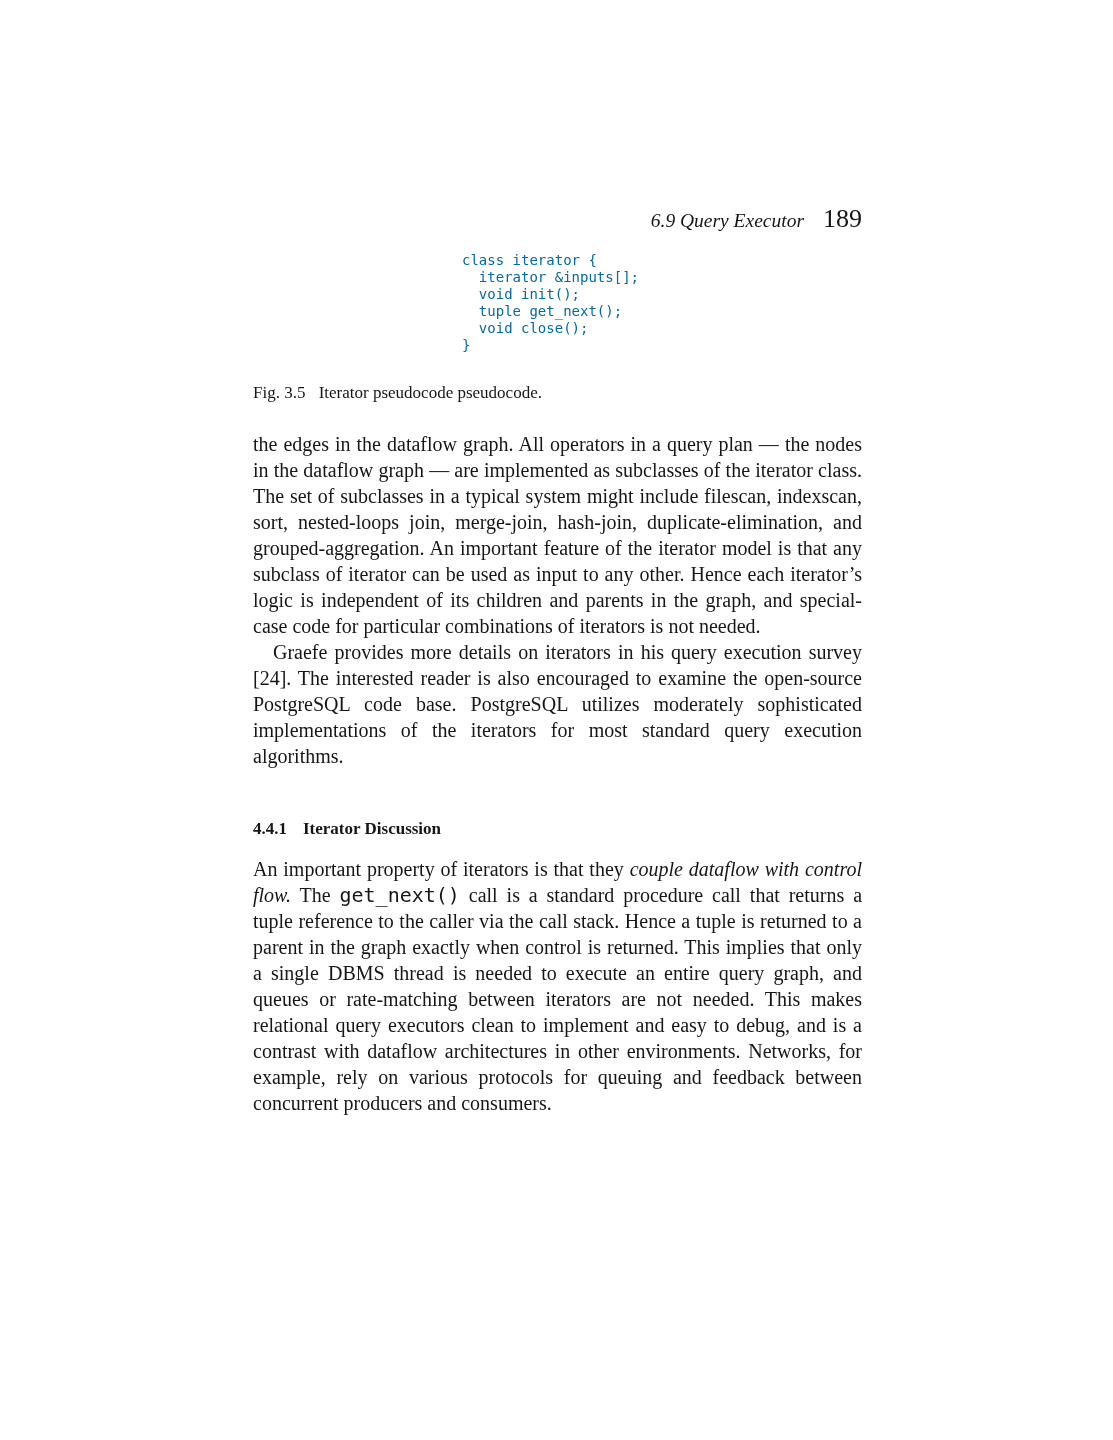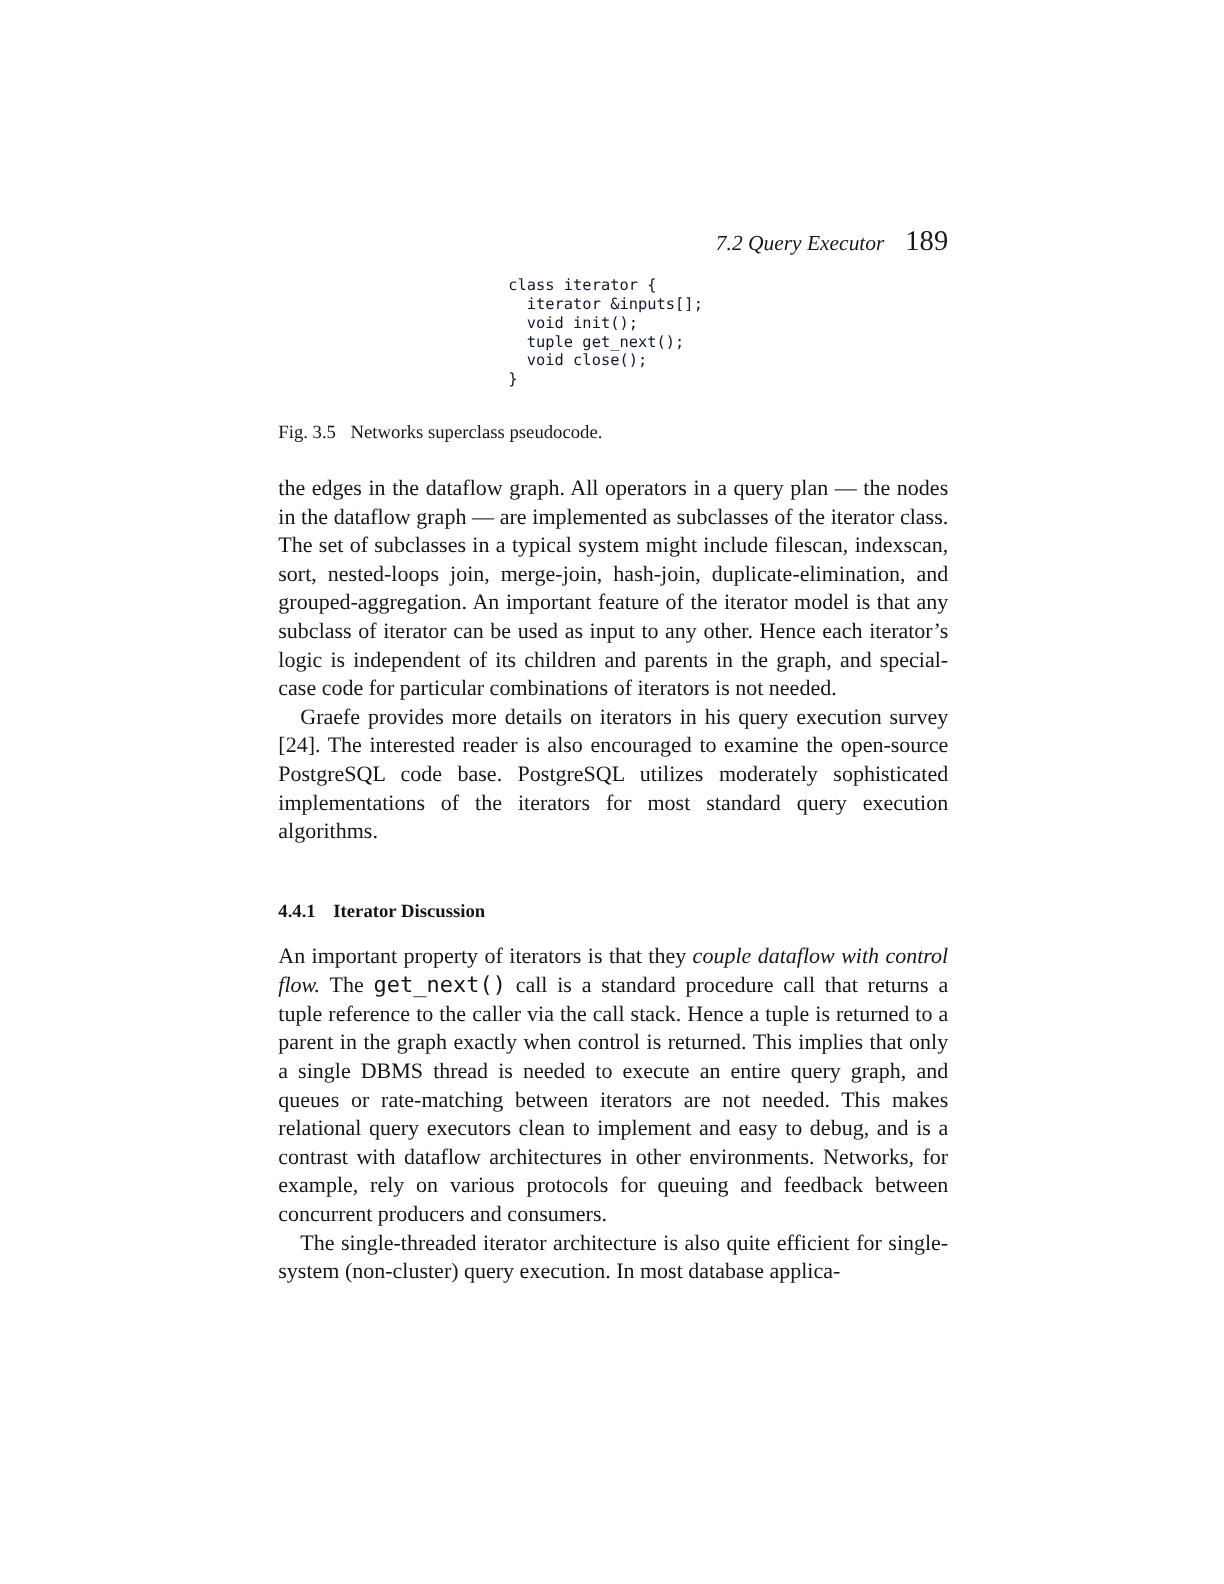--- a/index.html
+++ b/index.html
@@ -35,21 +35,21 @@
     font-size: 26px;
   }
   .code {
     position: absolute;
     left: 462px;
     top: 252px;
     margin: 0;
     font-family: "DejaVu Sans Mono", "Liberation Mono", monospace;
     font-size: 14px;
     line-height: 17px;
-    color: #0f172a;
+    color: #0369a1;
     white-space: pre;
   }
   .caption {
     position: absolute;
     left: 253px;
     top: 382px;
     font-size: 17px;
     line-height: 22px;
     white-space: nowrap;
   }
@@ -80,43 +80,42 @@
     font-size: 20px;
     font-weight: normal;
   }
 </style>
 </head>
 <body>
 
 <div class="page">
 
   <div class="running-header">
-    <span class="hdr-section">7.2 Query Executor</span>
+    <span class="hdr-section">6.9 Query Executor</span>
     <span class="hdr-page">189</span>
   </div>
 
   <pre class="code">class iterator {
   iterator &amp;inputs[];
   void init();
   tuple get_next();
   void close();
 }</pre>
 
   <div class="caption">
     <span class="cap-label">Fig. 3.5</span>
-    <span class="cap-text">Networks superclass pseudocode.</span>
+    <span class="cap-text">Iterator pseudocode pseudocode.</span>
   </div>
 
   <article class="body-col">
 
     <p class="para">the edges in the dataflow graph. All operators in a query plan — the nodes in the dataflow graph — are implemented as subclasses of the iterator class. The set of subclasses in a typical system might include filescan, indexscan, sort, nested-loops join, merge-join, hash-join, duplicate-elimination, and grouped-aggregation. An important feature of the iterator model is that any subclass of iterator can be used as input to any other. Hence each iterator’s logic is independent of its children and parents in the graph, and special-case code for particular combinations of iterators is not needed.</p>
 
     <p class="para indent">Graefe provides more details on iterators in his query execution survey [24]. The interested reader is also encouraged to examine the open-source PostgreSQL code base. PostgreSQL utilizes moderately sophisticated implementations of the iterators for most standard query execution algorithms.</p>
 
     <h2 class="subsection"><span class="h-num">4.4.1</span><span class="h-title">Iterator Discussion</span></h2>
 
     <p class="para"><span>An important property of iterators is that they </span><em>couple dataflow with control flow.</em><span> The </span><span class="mono">get_next()</span><span> call is a standard procedure call that returns a tuple reference to the caller via the call stack. Hence a tuple is returned to a parent in the graph exactly when control is returned. This implies that only a single DBMS thread is needed to execute an entire query graph, and queues or rate-matching between iterators are not needed. This makes relational query executors clean to implement and easy to debug, and is a contrast with dataflow architectures in other environments. Networks, for example, rely on various protocols for queuing and feedback between concurrent producers and consumers.</span></p>
 
-    <p class="para indent">The single-threaded iterator architecture is also quite efficient for single-system (non-cluster) query execution. In most database applica-</p>
 
   </article>
 
 </div>
 
 </body></html>

